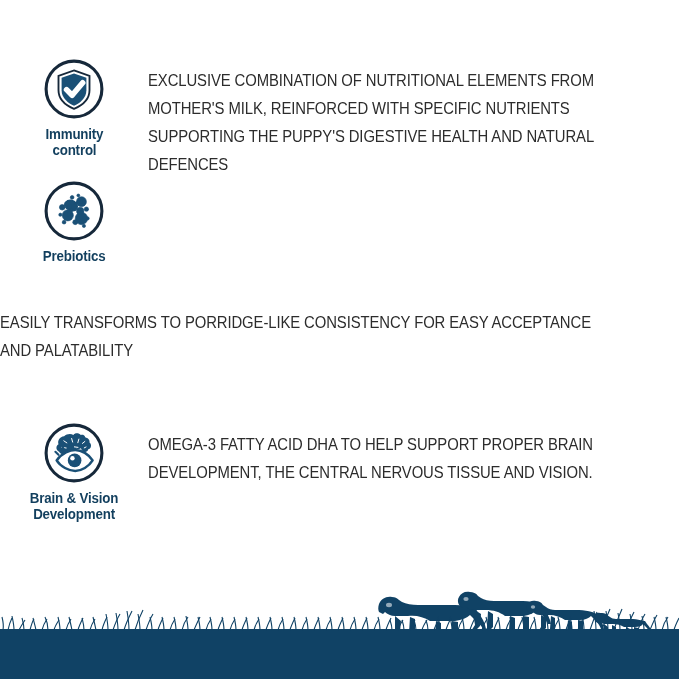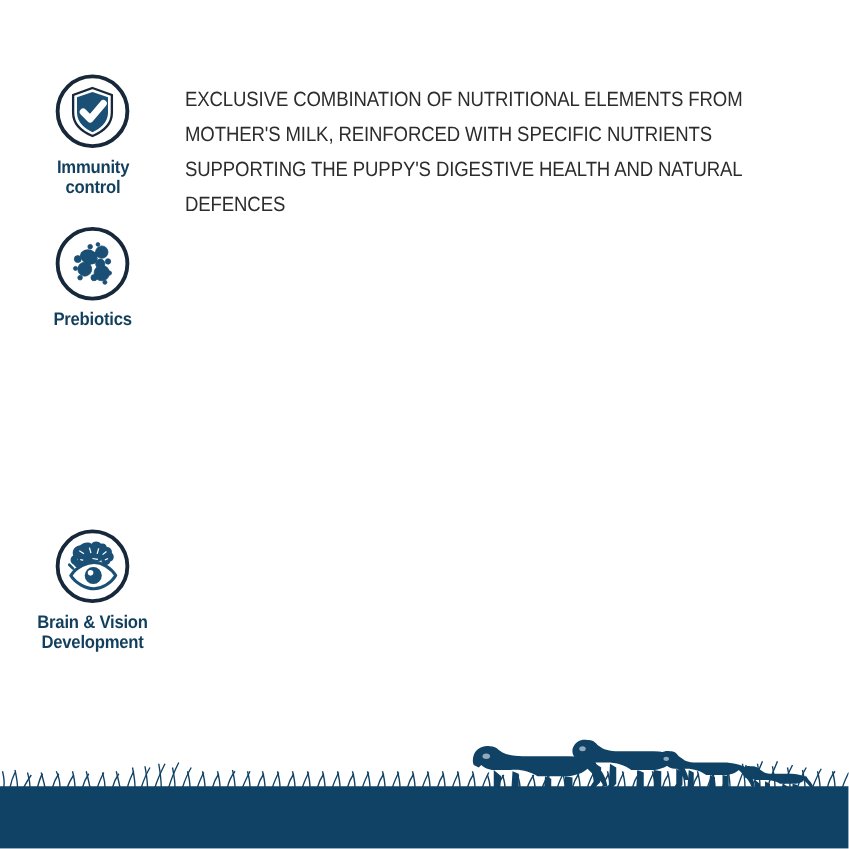--- a/index.html
+++ b/index.html
@@ -154,20 +154,23 @@
               <circle cx="66" cy="74" r="2.6"></circle>
               <circle cx="43" cy="43" r="3.5"></circle>
             </g>
           </svg>
         </span>
         <span class="icon-label">Prebiotics</span>
       </div>
     </div>
 
     <div class="feature-row row-rehydrate">
+      <div class="text-col">
+        <p class="feature-text">EASILY TRANSFORMS TO PORRIDGE-LIKE CONSISTENCY FOR EASY ACCEPTANCE AND PALATABILITY</p>
+      </div>
     </div>
 
     <div class="feature-row row-brain">
       <div class="icon-col">
         <span class="icon-badge">
           <svg viewBox="0 0 100 100" width="62" height="62" aria-hidden="true">
             <circle cx="50" cy="50" r="45" fill="#ffffff" stroke="#16283a" stroke-width="5"></circle>
             <g fill="#1a5076">
               <path d="M34 23 C27 24 23 30 25 36 C20 39 21 46 26 48 C28 52 33 53 36 50
                        C39 53 44 52 45 48 C49 50 54 48 54 43 C58 45 63 43 63 38
@@ -190,20 +193,23 @@
             <circle cx="47.5" cy="58.5" r="3.6" fill="#ffffff"></circle>
             <g stroke="#1a5076" stroke-width="3.4" stroke-linecap="round">
               <path d="M25 53 L20 48"></path>
               <path d="M35 47 L32 41"></path>
               <path d="M47 43 L47 37"></path>
             </g>
           </svg>
         </span>
         <span class="icon-label">Brain &amp; Vision
 Development</span>
+      </div>
+      <div class="text-col">
+        <p class="feature-text">OMEGA-3 FATTY ACID DHA TO HELP SUPPORT PROPER BRAIN DEVELOPMENT, THE CENTRAL NERVOUS TISSUE AND VISION.</p>
       </div>
     </div>
 
   </div>
 
   <div id="scenery">
     <svg viewBox="0 0 679 120" preserveAspectRatio="none" aria-hidden="true">
       <g fill="#104265">
 
         <g>

